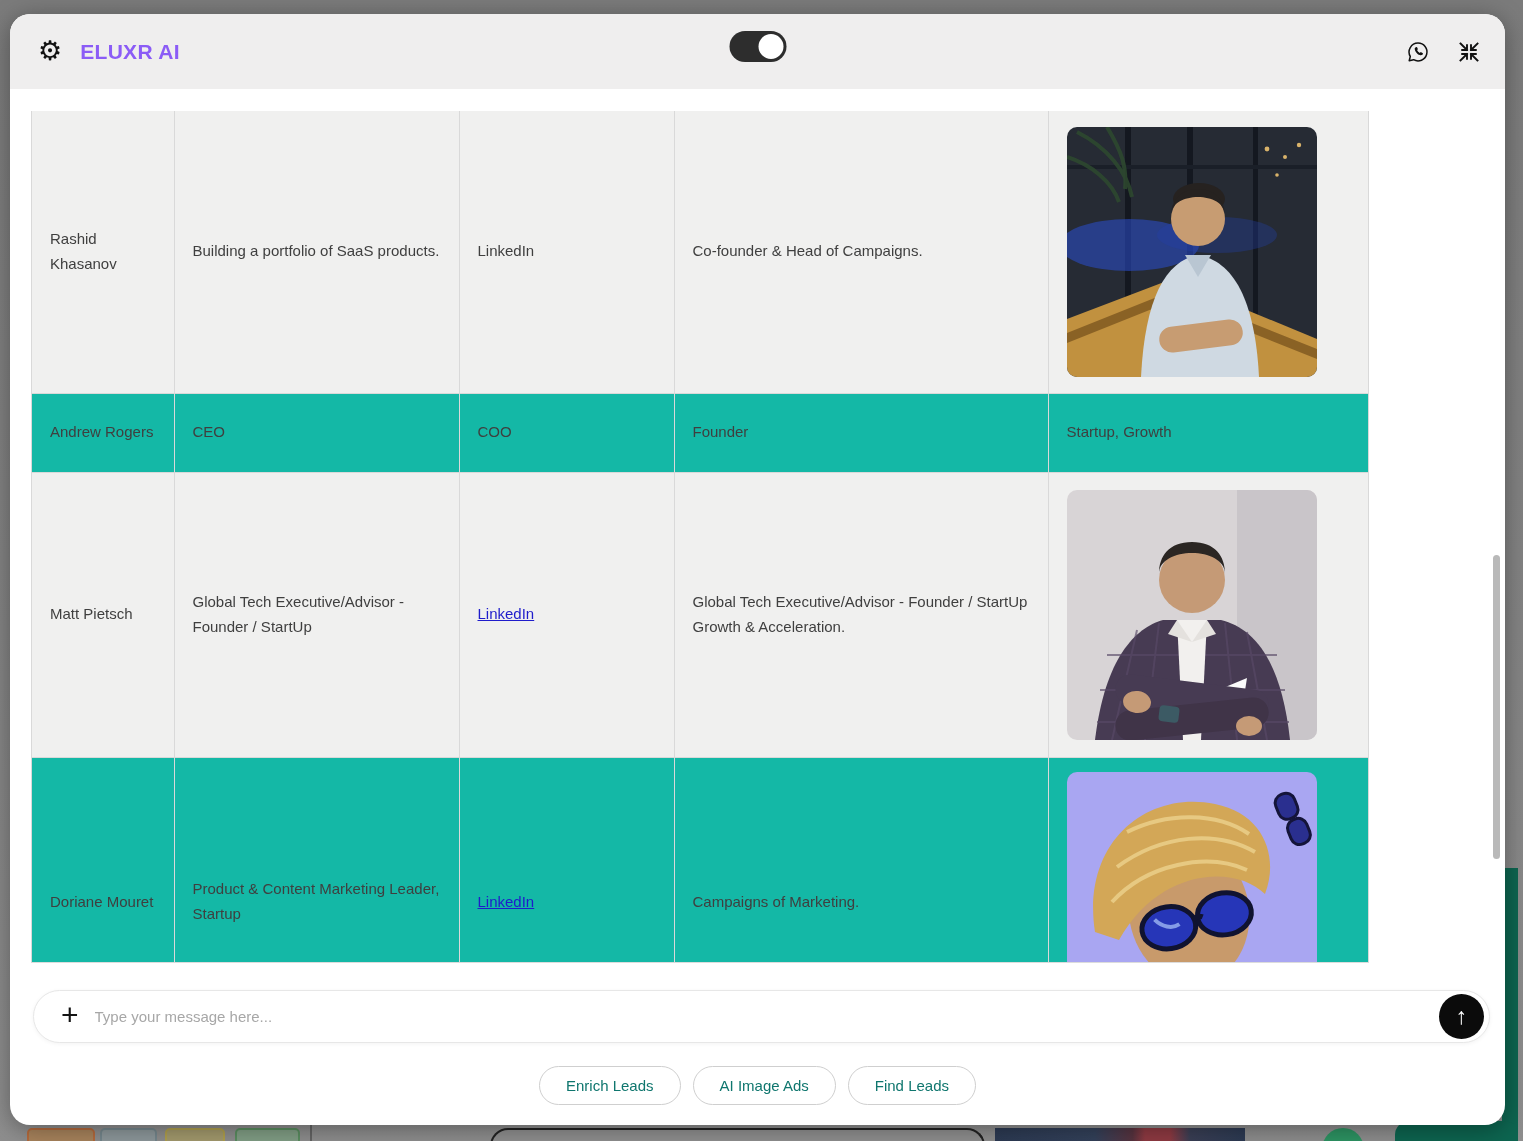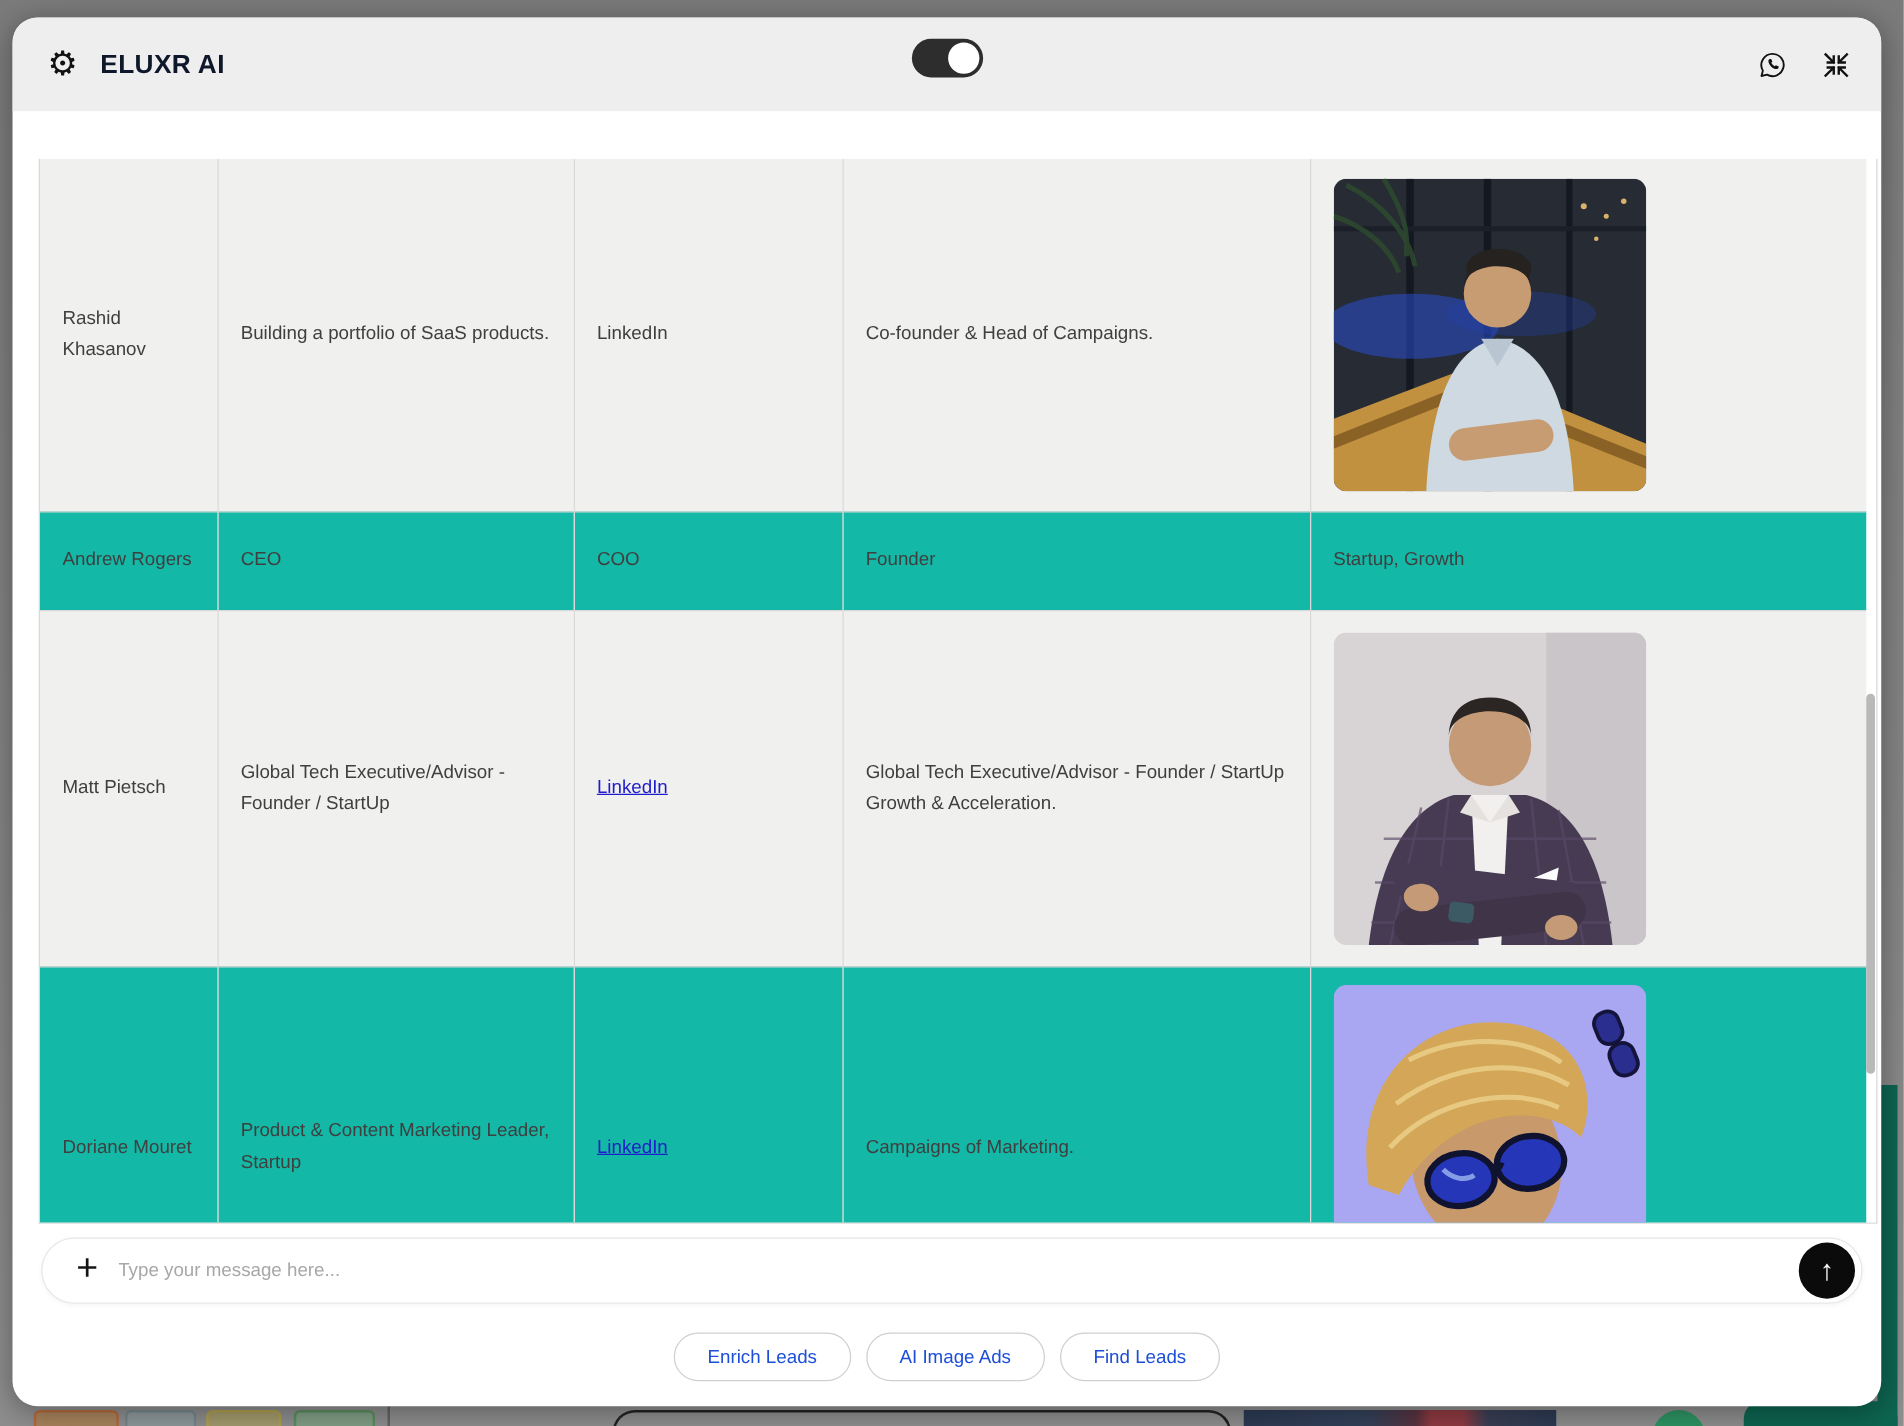--- a/index.html
+++ b/index.html
@@ -28,36 +28,36 @@
   .widget {
     position:absolute; left:10px; top:14px; width:1495px; height:1111px;
     background:#ffffff; border-radius:20px; overflow:hidden;
     box-shadow:0 4px 24px rgba(0,0,0,.35);
   }
 
   
   .header { position:relative; height:75px; background:#efeeee; }
   .brand { position:absolute; left:28px; top:0; height:75px; display:flex; align-items:center; gap:18px; }
   .gear { font-size:27px; color:#111; line-height:1; }
-  .brand-title { font-size:21px; font-weight:700; letter-spacing:.3px; color:#0f172a; }
+  .brand-title { font-size:21px; font-weight:700; letter-spacing:.3px; color:#8b5cf6; }
   .toggle { position:absolute; left:50%; top:17px; transform:translateX(-50%);
     width:57px; height:31px; background:#2d2d2d; border-radius:16px; cursor:pointer; }
   .toggle-knob { position:absolute; right:3px; top:3px; width:25px; height:25px;
     background:#ffffff; border-radius:50%; }
   .header-icons { position:absolute; right:24px; top:0; height:75px; display:flex; align-items:center; gap:27px; }
   .hicon { width:24px; height:24px; display:block; cursor:pointer; }
 
   
   .admin-bar { height:22px; background:#dedede; display:flex; align-items:center; justify-content:center;
     font-size:11px; letter-spacing:3px; color:#3a3a3a; font-weight:400; }
 
   
-  .table-wrap { position:absolute; left:21px; top:97px; width:1471px; height:852px;
+  .table-wrap { position:absolute; left:21px; top:97px; width:1338px; height:852px;
     overflow:hidden; border-left:1px solid #d9d9d9; border-right:1px solid #d9d9d9;
-    border-bottom:1px solid #dcdcdc;margin-top:16px; }
+    border-bottom:1px solid #dcdcdc; }
   table.leads { border-collapse:collapse; table-layout:fixed; width:1461px; }
   .leads td { border:1px solid #d9d9d9; border-top:none; vertical-align:middle;
     padding:14px 18px; font-size:15px; color:#3f3f3f; line-height:1.65; }
   .leads td:first-child { border-left:none; } .leads td:last-child { border-right:none; }
   .c1{width:142px;} .c2{width:285px;} .c3{width:215px;} .c4{width:374px;} .c5{width:445px;}
   tr.striped td { background:#f0f0ef; }
   tr.plain td { background:#14b8a6; }
   .r1{height:282px;} .r2{height:79px;} .r3{height:285px;} .r4{height:290px;}
   a.lnk { color:#1f1ccb; text-decoration:underline; cursor:pointer; }
   .photo { width:250px; height:250px; border-radius:10px; display:block; }
@@ -76,21 +76,21 @@
     font-size:15px; color:#333; margin-left:16px; font-family:inherit; }
   .composer input::placeholder { color:#a7a7a7; }
   .send-btn { width:45px; height:45px; border-radius:50%; background:#0b0b0b; border:none;
     margin-right:5px; cursor:pointer; display:flex; align-items:center; justify-content:center;
     color:#fff; font-size:23px; line-height:1; flex:0 0 auto; }
 
   
   .quick-row { position:absolute; left:0; top:1052px; width:100%; display:flex;
     justify-content:center; gap:12px; }
   .quick-btn { height:39px; padding:0 26px; background:#fff; border:1px solid #cfcfcf;
-    border-radius:21px; font-size:15px; color:#1d4ed8; font-family:inherit; cursor:pointer; }
+    border-radius:21px; font-size:15px; color:#0f766e; font-family:inherit; cursor:pointer; }
 </style>
 </head>
 <body>
 
 <div class="under">
   <div class="chip" style="left:27px;width:68px;background:#a8835c;border:2px solid #b56a3c;"></div>
   <div class="chip" style="left:100px;width:57px;background:#8d989b;border:2px solid #75878d;"></div>
   <div class="chip" style="left:165px;width:60px;background:#a39a6d;border:2px solid #b0a04d;"></div>
   <div class="chip" style="left:235px;width:65px;background:#819e85;border:2px solid #5a8e60;"></div>
   <div class="under-divider" style="left:310px;"></div>

